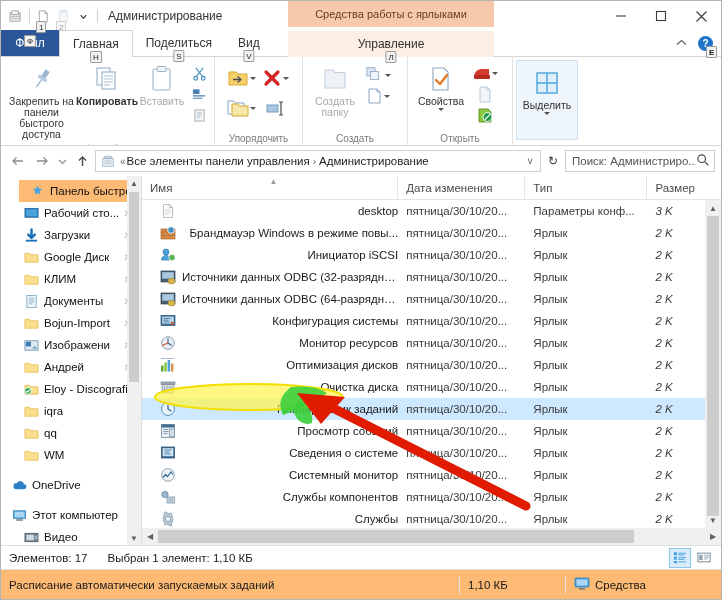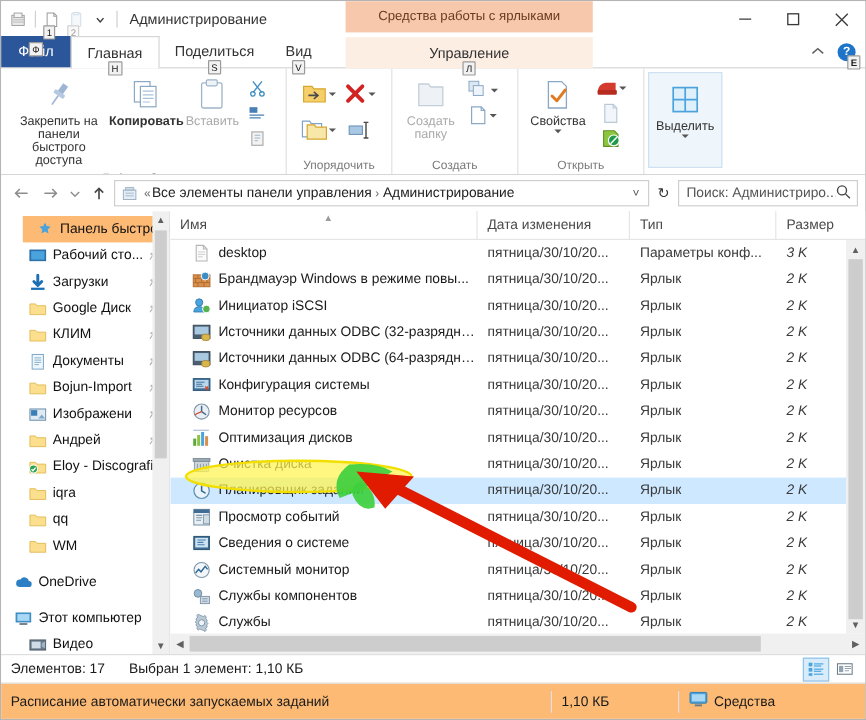--- a/index.html
+++ b/index.html
@@ -310,21 +310,21 @@
     color: #9a9a9a; font-size: 8px;
   }
   .rows { flex: 1; overflow: hidden; position: relative; }
   .row {
     height: 22px;
     display: flex; align-items: center;
     white-space: nowrap;
   }
   .row.selected { background: #cde8ff; }
   .cell { display: flex; align-items: center; overflow: hidden; }
-  .cell.name { width: 258px; padding-left: 18px; gap: 6px; }
+  .cell.name { width: 258px; padding-left: 18px; gap: 6px; justify-content: space-between; }
   .cell.date { width: 128px; padding-left: 8px; }
   .cell.type { width: 123px; padding-left: 8px; }
   .cell.size { width: 74px; padding-left: 8px; justify-content: flex-start; font-style: italic; }
   .cell .txt { font-size: 11.5px; color: #1a1a1a; overflow:hidden; text-overflow: ellipsis; white-space: nowrap; }
   .cell.date .txt, .cell.type .txt, .cell.size .txt { color: #3a3a3a; }
   .ficon { width: 16px; height: 16px; flex: 0 0 16px; position: relative; }
 
   .file-vscroll {
     position: absolute; right: 0; top: 24px; bottom: 17px; width: 16px;
     background: #f0f0f0;
@@ -461,21 +461,21 @@
       </span>
       <span class="help-dot">
         <span>?</span>
         <span class="keytip" style="left:8px;top:10px;">E</span>
       </span>
     </div>
   </div>
 
   <div class="ribbon">
 
-    <div class="rgroup" style="width:238px">
+    <div class="rgroup" style="width:214px">
       <div class="rgroup-body">
         <div class="bigbtn" style="width:88px">
           <span class="glyph">
             <svg width="26" height="26" viewBox="0 0 26 26">
               <g transform="rotate(35 13 13)">
                 <rect x="10.5" y="3" width="5" height="8" fill="#9db6d4"></rect>
                 <rect x="8" y="10.5" width="10" height="3.5" rx="1" fill="#b6c9e0"></rect>
                 <rect x="12.3" y="14" width="1.4" height="9" fill="#9db6d4"></rect>
               </g>
             </svg>

